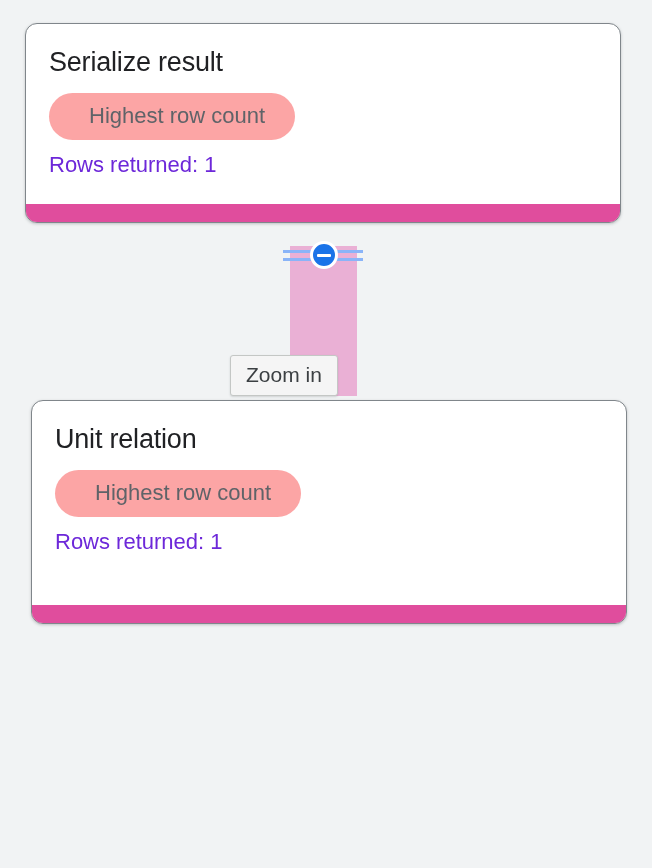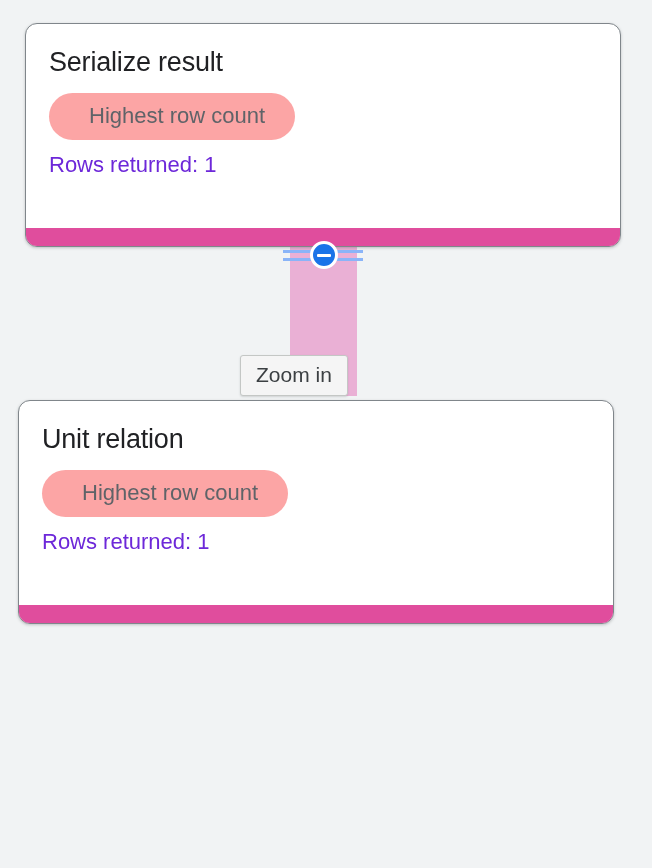--- a/index.html
+++ b/index.html
@@ -33,22 +33,22 @@
 
   
   .node {
     position: absolute;
     background: #ffffff;
     border: 1px solid #80868b;
     border-radius: 12px;
     overflow: hidden;
     box-shadow: 0 1px 3px rgba(60,64,67,0.28);
   }
-  .node-1 { left: 25px; top: 23px;  width: 596px; height: 224px; }
-  .node-2 { left: 18px; top: 400px; width: 596px; height: 224px; }
+  .node-1 { left: 25px; top: 23px;  width: 596px; height: 200px; }
+  .node-2 { left: 31px; top: 400px; width: 596px; height: 224px; }
 
   .node-body {
     padding: 22px 0 0 23px;
   }
 
   .node-title {
     font-size: 27px;
     line-height: 33px;
     font-weight: 400;
     color: #202124;
@@ -130,21 +130,21 @@
     top: 9.5px;
     width: 14px;
     height: 3px;
     border-radius: 1px;
     background: #ffffff;
   }
 
   
   .tooltip {
     position: absolute;
-    left: 240px;
+    left: 230px;
     top: 355px;
     padding: 6px 15px 8px;
     background: #f5f5f5;
     border: 1px solid #c4c7c5;
     border-radius: 3px;
     font-size: 21px;
     line-height: 25px;
     color: #3c4043;
     white-space: nowrap;
     box-shadow: 0 1px 2px rgba(60,64,67,0.18);

